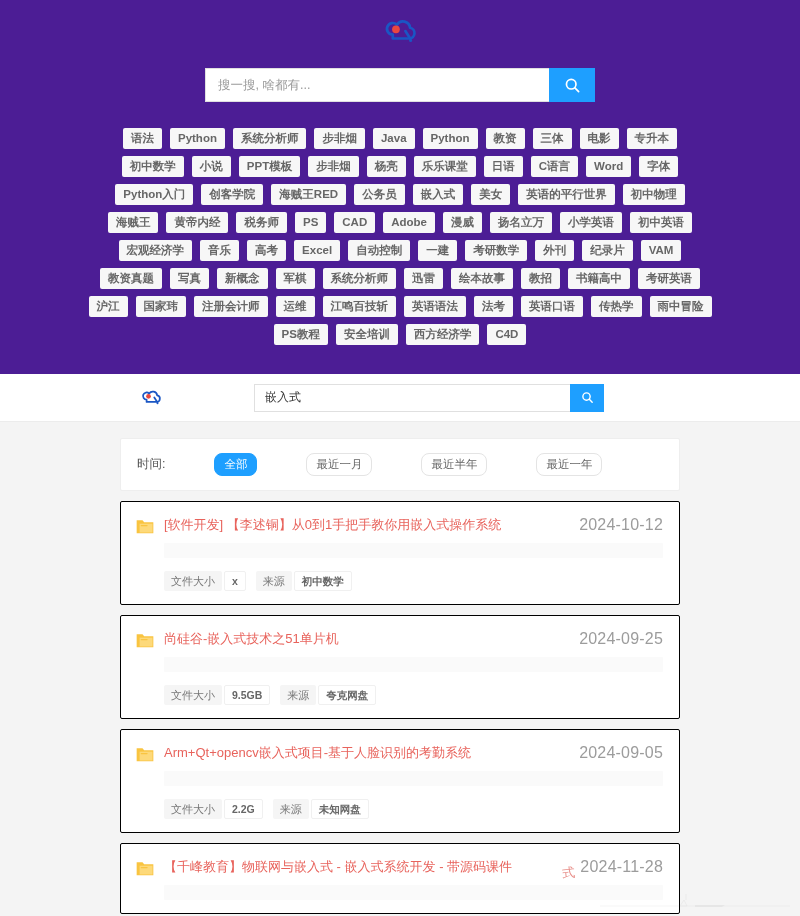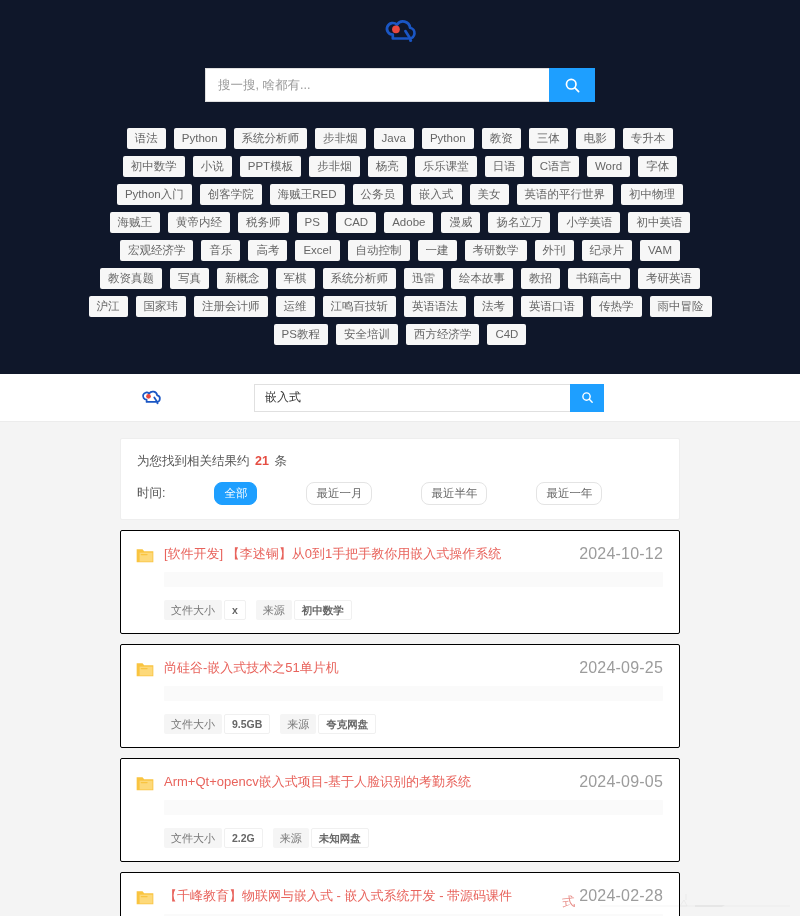--- a/index.html
+++ b/index.html
@@ -6,21 +6,21 @@
   html, body {
     width: 800px;
     background: #ffffff;
     font-family: "Liberation Sans", "DejaVu Sans", sans-serif;
     -webkit-font-smoothing: antialiased;
   }
   body { width: 800px; min-height: 916px; overflow: hidden; position: relative; }
 
   
   .top-section {
-    background: #0f172a;
+    background: #4c1d95;
     padding-top: 10px;
     padding-bottom: 22px;
   }
   .logo-wrap {
     display: flex;
     justify-content: center;
     align-items: center;
     height: 44px;
   }
   .logo-mark {
@@ -60,20 +60,21 @@
     justify-content: center;
   }
   .search-btn svg { display: block; }
 
   
   .tag-cloud {
     margin: 26px auto 0;
     width: 600px;
     text-align: center;
     line-height: 0;
+    font-weight: bold;
   }
   .tag-row {
     display: flex;
     justify-content: center;
     flex-wrap: nowrap;
     margin-bottom: 7px;
   }
   .tag {
     display: inline-block;
     background: #f7f7f7;
@@ -407,25 +408,20 @@
         <line x1="12.8" y1="12.8" x2="17.2" y2="17.2" stroke="#ffffff" stroke-width="2.2" stroke-linecap="round"></line>
       </svg>
     </button>
   </form>
 </div>
 
 <div class="results-area">
   <div class="results-inner">
 
     <div class="panel summary-panel">
-      <div class="summary-text">
-        <span>为您找到相关结果约</span>
-        <span class="summary-count">21</span>
-        <span>条</span>
-      </div>
       <div class="filter-row">
         <span class="filter-label">时间:</span>
         <button class="filter-btn active">全部</button>
         <button class="filter-btn">最近一月</button>
         <button class="filter-btn">最近半年</button>
         <button class="filter-btn">最近一年</button>
       </div>
     </div>
 
     <div class="result-card">
@@ -498,21 +494,21 @@
     </div>
 
     <div class="result-card">
       <div class="result-head">
         <svg class="folder-icon" viewBox="0 0 24 24">
           <path d="M2 5 h7 l2 2.6 h11 v13 h-20 z" fill="#f9c440"></path>
           <path d="M5.5 9.2 h15.5 v10.6 h-15.5 z" fill="#fdd97a"></path>
           <path d="M7.5 11.5 h7" stroke="#f9c440" stroke-width="1.4" stroke-linecap="round"></path>
         </svg>
         <a class="result-title">【千峰教育】物联网与嵌入式 - 嵌入式系统开发 - 带源码课件</a>
-        <span class="result-date">2024-02-28</span>
+        <span class="result-date">2024-11-28</span>
       </div>
       <div class="result-desc"></div>
 
       <span class="annot-mark">式</span>
     </div>
 
   </div>
 </div>
 
 <svg class="page-watermark" viewBox="0 0 190 16">

